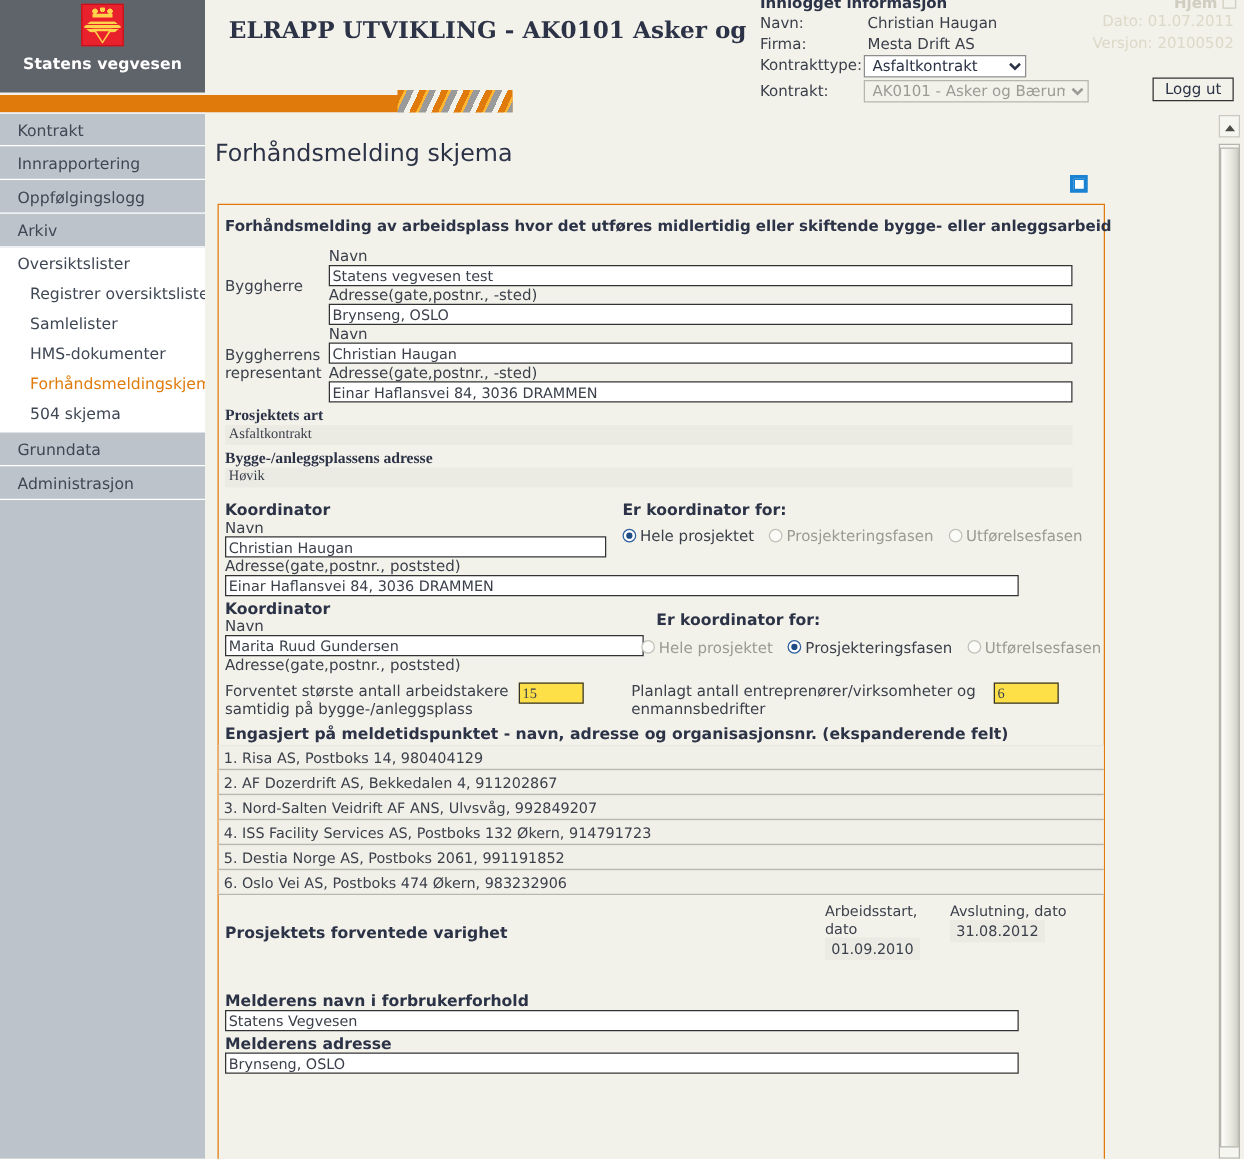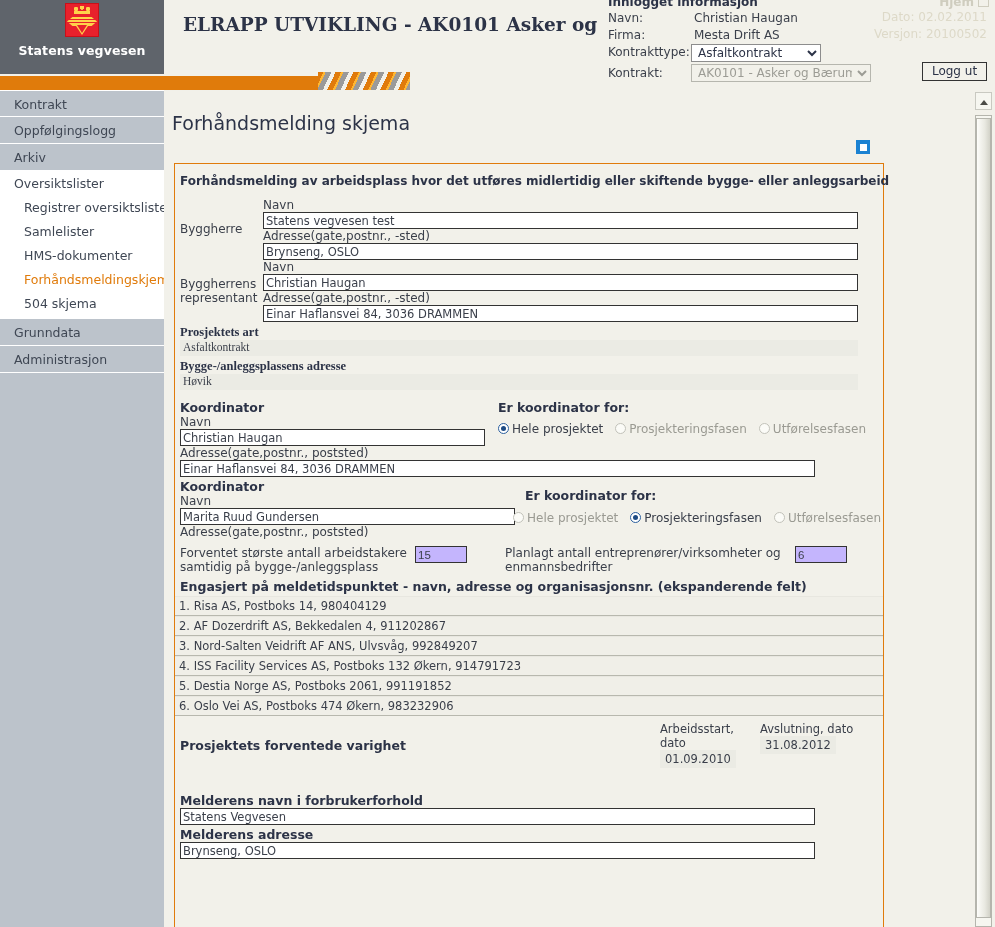--- a/index.html
+++ b/index.html
@@ -178,23 +178,23 @@
   .rad.on { border-color: #2b5f9e; }
   .rad.on:after {
     content: ""; position: absolute; left: 2px; top: 2px; width: 5px; height: 5px;
     border-radius: 50%; background: #1d4b84;
   }
   .rad.off { border-color: #c2c2ba; background: #fbfbf7; }
   .rlab { margin-right: 12px; }
   .rlab.off { color: #9a9a92; }
 
   .num-inp {
-    width: 52px; height: 17px; border: 1px solid #333; background: #c4b5fd;
+    width: 52px; height: 17px; border: 1px solid #333; background: #fde047;
     font-size: 11.5px; padding: 0 2px; color: #3a3f4a;
-    font-family: Liberation Sans, sans-serif;
+    font-family: Liberation Serif, serif;
   }
   .sec-head { font-weight: bold; color: #2c3347; font-size: 12.5px; padding: 5px 5px 2px 5px; }
 
   .date-box { background: #ebebe4; font-size: 11.5px; padding: 2px 5px; display: inline-block; min-width: 72px; color: #3a3f4a; }
   .date-lbl { font-size: 11.5px; color: #3a3f4a; }
 
   
   .vsb { position: absolute; right: 0; top: 90px; width: 23px; height: 837px; background: #f2f1ea; }
   .vsb-track { position: absolute; left: 3px; top: 25px; width: 17px; bottom: 0; background: #f6f6f0; border: 1px solid #b5b5ad; }
   .vsb-thumb { position: absolute; left: 4px; top: 28px; width: 15px; height: 800px;
@@ -221,21 +221,21 @@
 
   <div class="login-panel">
     <div class="login-heading">Innlogget informasjon</div>
     <div class="hjem">
       <span>Hjem</span><span class="hjem-ic"></span>
     </div>
 
     <div class="lrow" style="top:10px;">
       <span class="lbl">Navn:</span><span class="val">Christian Haugan</span>
     </div>
-    <div class="dt-row" style="top:10px;">Dato: 02.02.2011</div>
+    <div class="dt-row" style="top:10px;">Dato: 01.07.2011</div>
 
     <div class="lrow" style="top:27px;">
       <span class="lbl">Firma:</span><span class="val">Mesta Drift AS</span>
     </div>
     <div class="dt-row" style="top:27px;">Versjon:  20100502</div>
 
     <div class="lrow" style="top:44px;">
       <span class="lbl">Kontrakttype:</span>
     </div>
     <select class="kt" style="left:88px; top:44px; width:130px;">
@@ -250,20 +250,21 @@
     </select>
 
     <button class="logout-btn">Logg ut</button>
   </div>
 
   <div class="orange-bar"></div>
   <div class="bar-arrows"></div>
 
   <div class="sidebar">
     <div class="nav-item top">Kontrakt</div>
+    <div class="nav-item">Innrapportering</div>
     <div class="nav-item">Oppfølgingslogg</div>
     <div class="nav-item">Arkiv</div>
     <div class="submenu">
       <div class="sub-item" style="padding-left:14px;">Oversiktslister</div>
       <div class="sub-item">Registrer oversiktslister</div>
       <div class="sub-item">Samlelister</div>
       <div class="sub-item">HMS-dokumenter</div>
       <div class="sub-item active">Forhåndsmeldingskjema</div>
       <div class="sub-item">504 skjema</div>
     </div>

